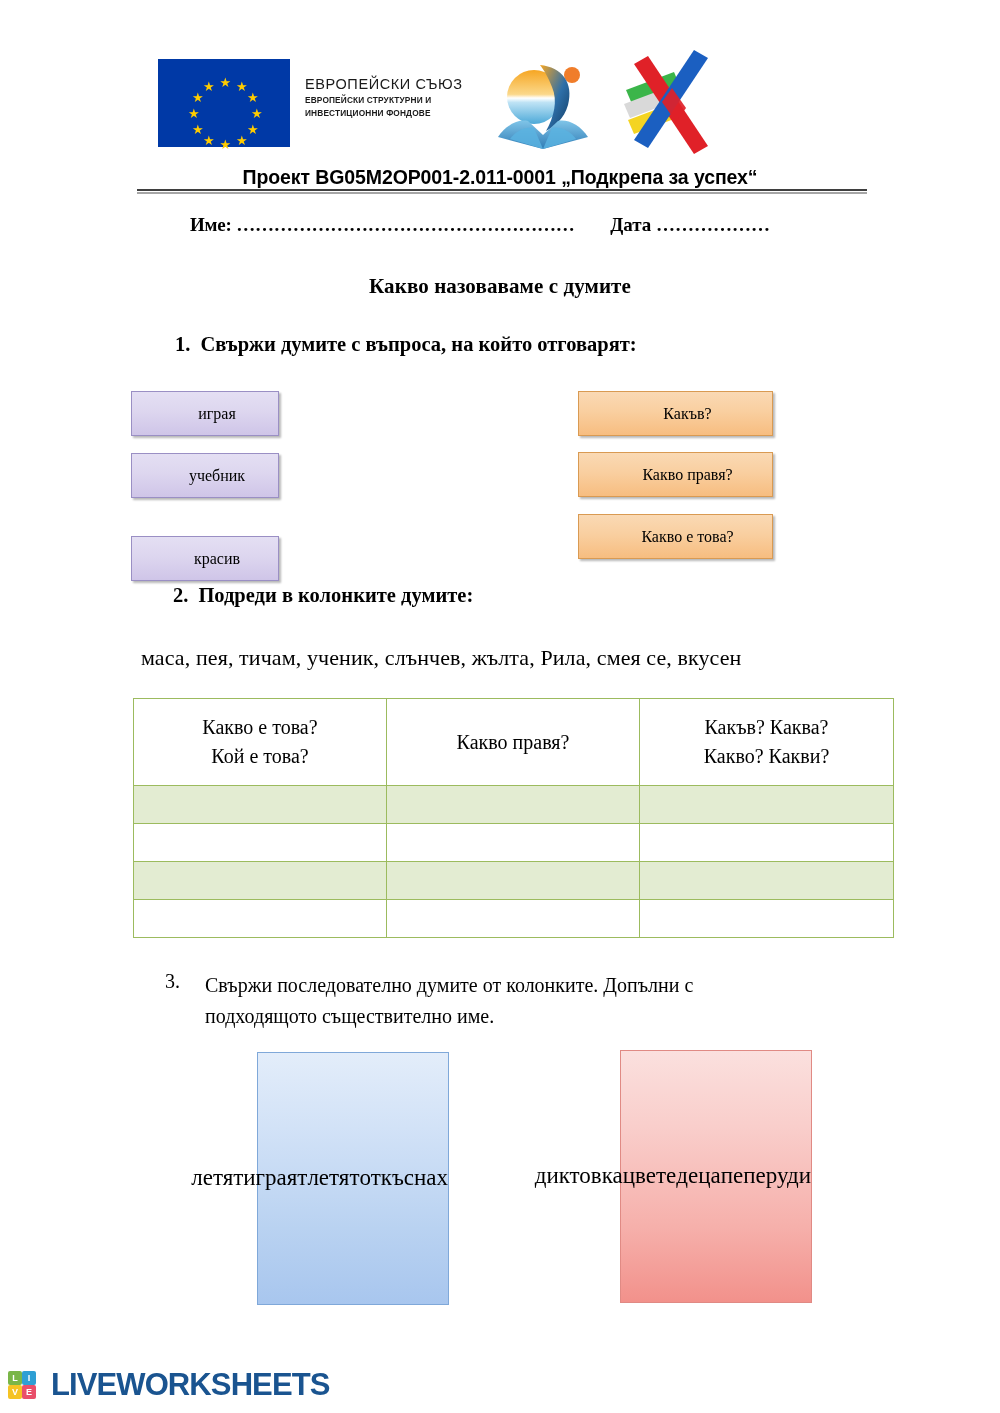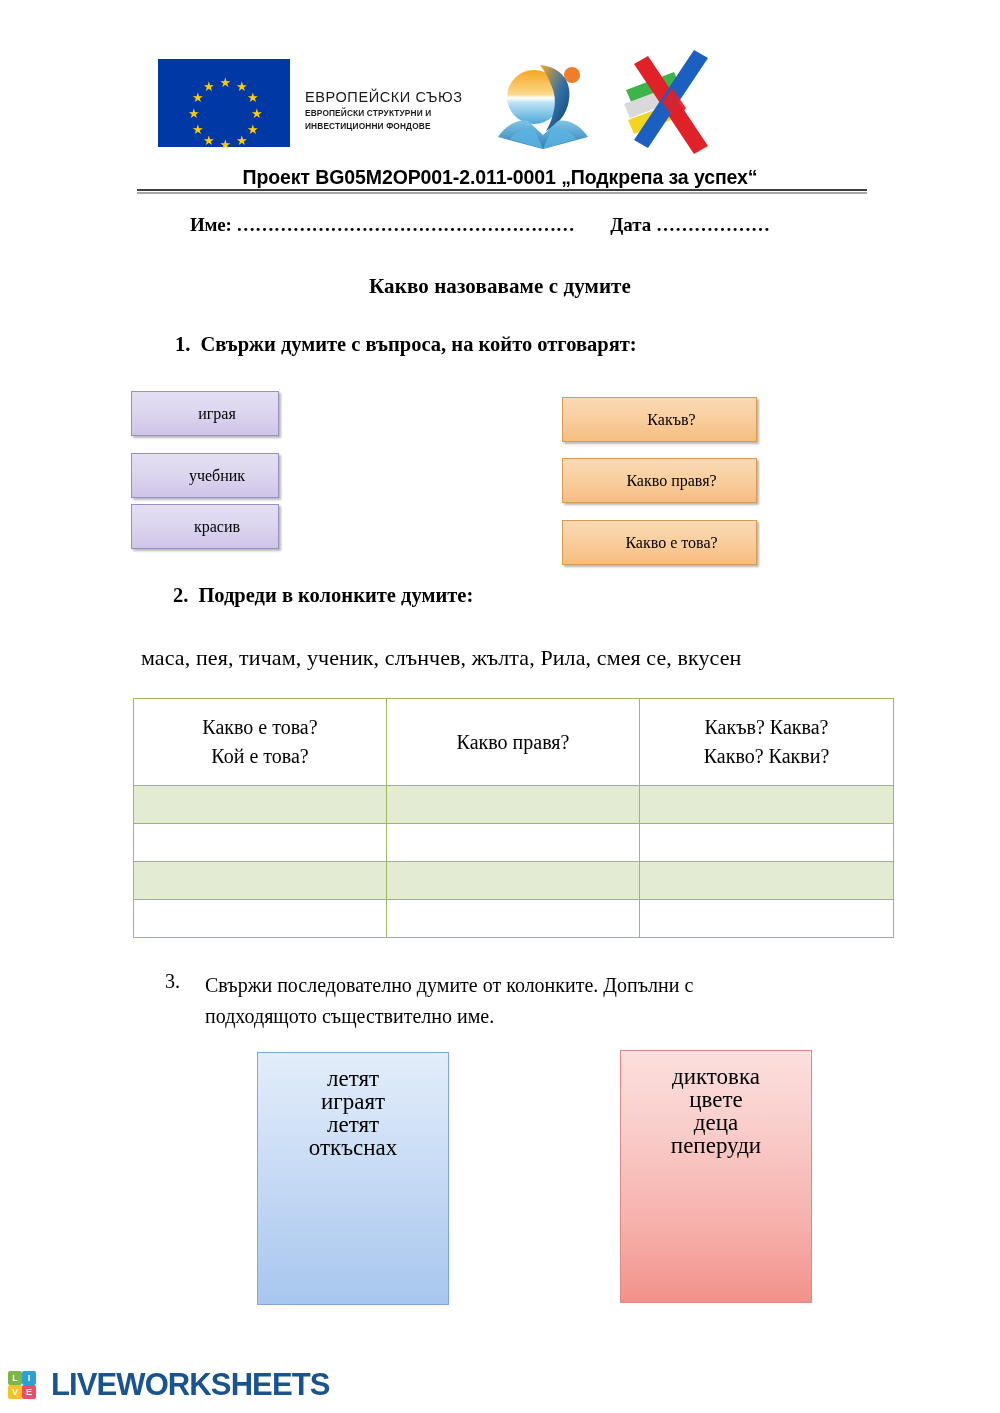--- a/index.html
+++ b/index.html
@@ -58,21 +58,20 @@
     width: 175px;
     font-family: "Liberation Sans", sans-serif;
     color: #1a1a1a;
   }
   .eu-text .l1 {
     font-size: 14.5px;
     font-weight: 400;
     letter-spacing: 0.6px;
     line-height: 17px;
     white-space: nowrap;
-    margin-top: 13px;
   }
   .eu-text .l2 {
     font-size: 8.3px;
     font-weight: 700;
     letter-spacing: 0.15px;
     line-height: 10.5px;
     margin-top: 2px;
   }
 
   
@@ -185,30 +184,29 @@
     padding-left: 24px;
   }
   .wordbox.purple {
     left: 131px;
     width: 148px;
     height: 45px;
     border: 1px solid #9a8fc4;
     background: linear-gradient(to bottom, #e4dff3 0%, #ddd6ef 45%, #cfc5e8 100%);
   }
   .wordbox.orange {
-    left: 562px;
+    left: 578px;
     width: 195px;
     height: 45px;
     border: 1px solid #d99a52;
     background: linear-gradient(to bottom, #fad9b4 0%, #f9cfa0 45%, #f7bd80 100%);
-    margin-top: 6px;
   }
   .wb-p1 { top: 391px; }
   .wb-p2 { top: 453px; }
-  .wb-p3 { top: 504px; }
+  .wb-p3 { top: 536px; }
   .wb-o1 { top: 391px; }
   .wb-o2 { top: 452px; }
   .wb-o3 { top: 514px; }
 
   
   .ex2-heading {
     position: absolute;
     left: 173px;
     top: 584px;
     font-size: 20.5px;
@@ -271,23 +269,23 @@
     text-align: justify;
     line-height: 1.55;
   }
   .ex3-block .ex3-line1 { display: block; }
   .ex3-block .ex3-line2 { display: block; }
 
   .colbox {
     position: absolute;
     box-sizing: border-box;
     display: flex;
-    flex-direction: column;
+    flex-direction: row;
     align-items: center;
-    justify-content: flex-start;
+    justify-content: flex-end;
     font-size: 23px;
     padding: 14px 0 16px 0;
   }
   .colbox.blue {
     left: 257px;
     top: 1052px;
     width: 192px;
     height: 253px;
     border: 1px solid #7fa8d9;
     background: linear-gradient(to bottom, #e3edfa 0%, #d2e2f7 30%, #b9d2f1 70%, #a8c6ee 100%);

